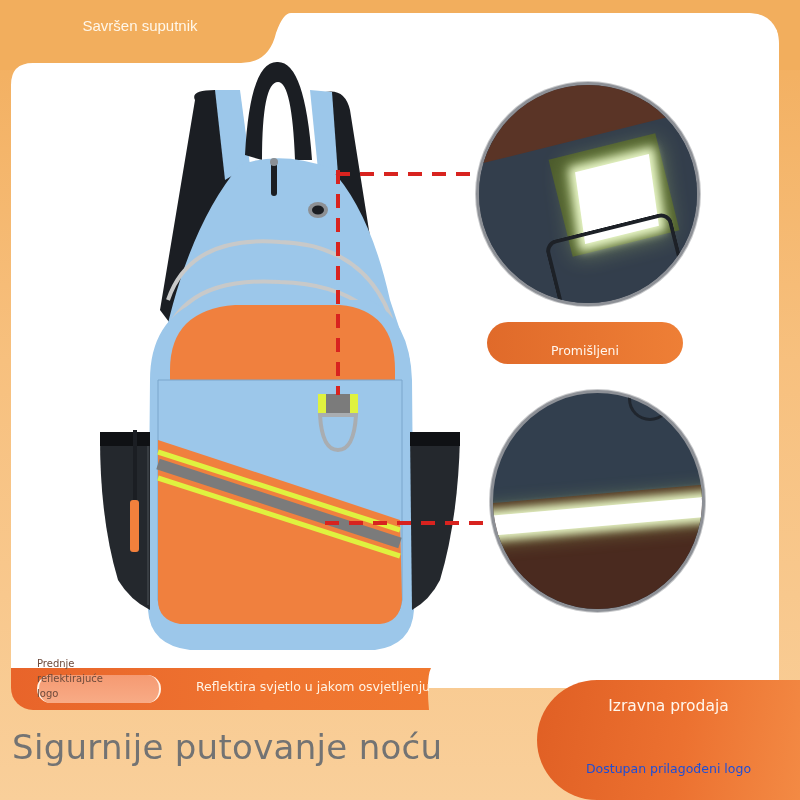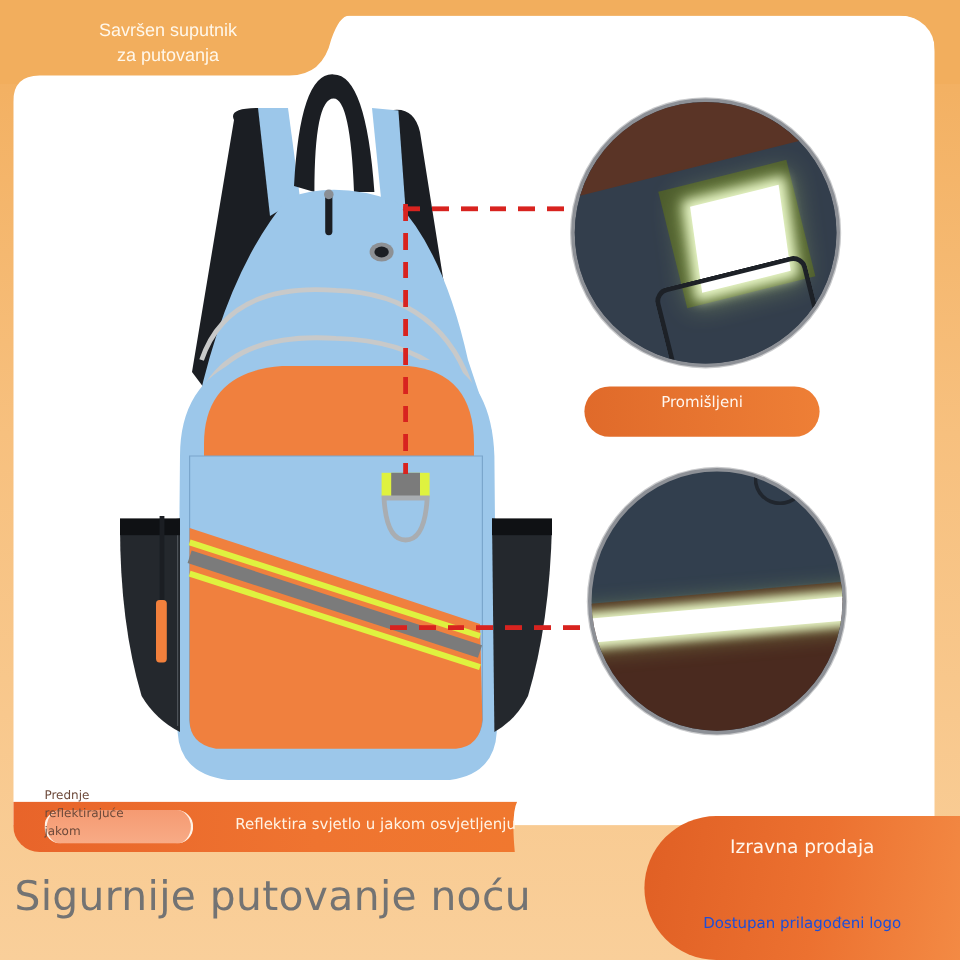--- a/index.html
+++ b/index.html
@@ -91,21 +91,21 @@
       position: absolute; left: 135px; top: 2px; width: 44px; height: 26px;
       border: 3px solid #20262e; border-top: none; border-radius: 0 0 22px 22px;
     }
 
     
     .pill-mid {
       position: absolute; left: 487px; top: 322px; width: 196px; height: 42px;
       border-radius: 21px;
       background: linear-gradient(90deg, #e06a2a 0%, #ee7f36 100%);
       color: #fff6ee; text-align: center; font-size: 12.5px; line-height: 17px;
-      padding-top: 4px;
+      padding-top: 20px;
     }
 
     
     .band {
       position: absolute; left: 11px; top: 668px; width: 420px; height: 42px;
       background: linear-gradient(90deg, #e8642a 0%, #ef7430 60%, #f0782f 100%);
       border-radius: 0 0 0 22px;
       clip-path: path('M 0 0 L 420 0 Q 415 10 418 42 L 0 42 Z');
     }
     .band-pill {
@@ -147,21 +147,20 @@
   </style>
 </head>
 <body>
 
 <div class="top-tab"></div>
 
 <div class="card"></div>
 
 <div class="title-top">
   <div>Savršen suputnik</div>
-  <div>za putovanja</div>
 </div>
 
 <svg class="bag" viewBox="0 0 800 800" width="800" height="800">
 
   <path d="M 195 100 Q 190 90 215 90 L 235 92 L 240 170 L 175 330 L 160 310 Z" fill="#1b1e23"></path>
   <path d="M 325 92 Q 345 88 350 110 L 380 300 L 395 330 L 360 320 L 330 180 Z" fill="#1b1e23"></path>
   <path d="M 215 90 L 240 90 L 250 165 L 225 180 Z" fill="#9cc7ea"></path>
   <path d="M 310 90 L 332 92 L 338 175 L 318 170 Z" fill="#9cc7ea"></path>
 
   <path d="M 245 155 Q 250 60 278 62 Q 305 62 312 160 L 295 160 Q 292 82 278 82 Q 262 82 262 160 Z" fill="#1b1e23"></path>
@@ -223,21 +222,21 @@
   <div class="brown"></div>
   <div class="stripe"></div>
   <div class="ring"></div>
 </div>
 
 <div class="band"></div>
 <div class="band-pill"></div>
 <div class="band-pill-text">
   <div>Prednje</div>
   <div>reflektirajuće</div>
-  <div>jakom</div>
+  <div>logo</div>
 </div>
 <div class="band-text">Reflektira svjetlo u jakom osvjetljenju</div>
 
 <div class="headline">Sigurnije putovanje noću</div>
 
 <div class="badge"></div>
 <div class="badge-title">
   <div>Izravna prodaja</div>
 </div>
 <div class="badge-sub">Dostupan prilagođeni logo</div>

